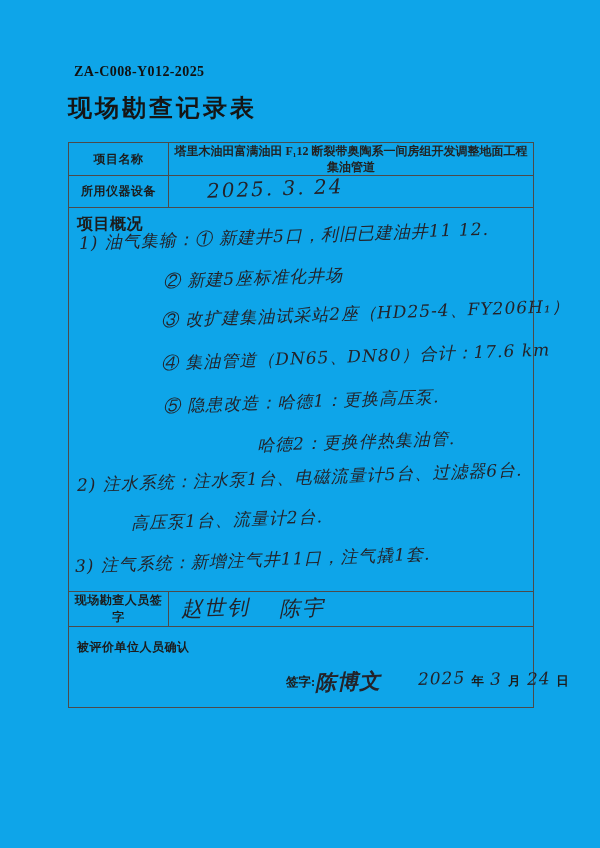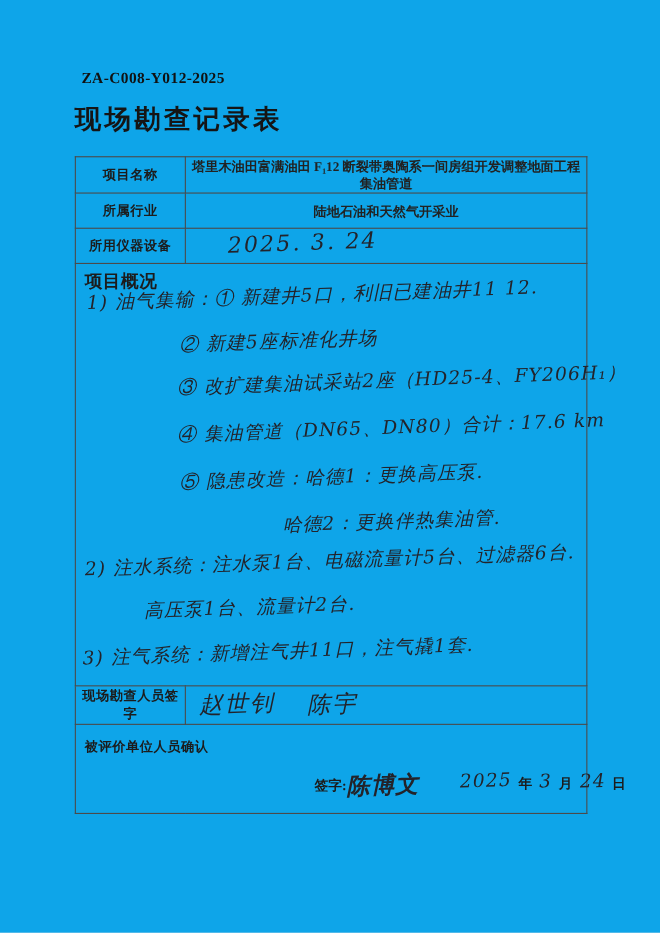--- a/index.html
+++ b/index.html
@@ -157,24 +157,20 @@
 
     <tbody>
         <tr style="height:33px;">
       <td class="lbl">项目名称</td>
       <td class="val-center">
         <div>塔里木油田富满油田 F₁12 断裂带奥陶系一间房组开发调整地面工程</div>
         <div>集油管道</div>
       </td>
     </tr>
 
-    <tr style="height:32px;">
-      <td class="lbl">所属行业</td>
-      <td class="val-center">陆地石油和天然气开采业</td>
-    </tr>
 
     <tr style="height:32px;">
       <td class="lbl">所用仪器设备</td>
       <td>
         <span class="hw hw-date">2025. 3. 24</span>
       </td>
     </tr>
 
 
     <tr>

